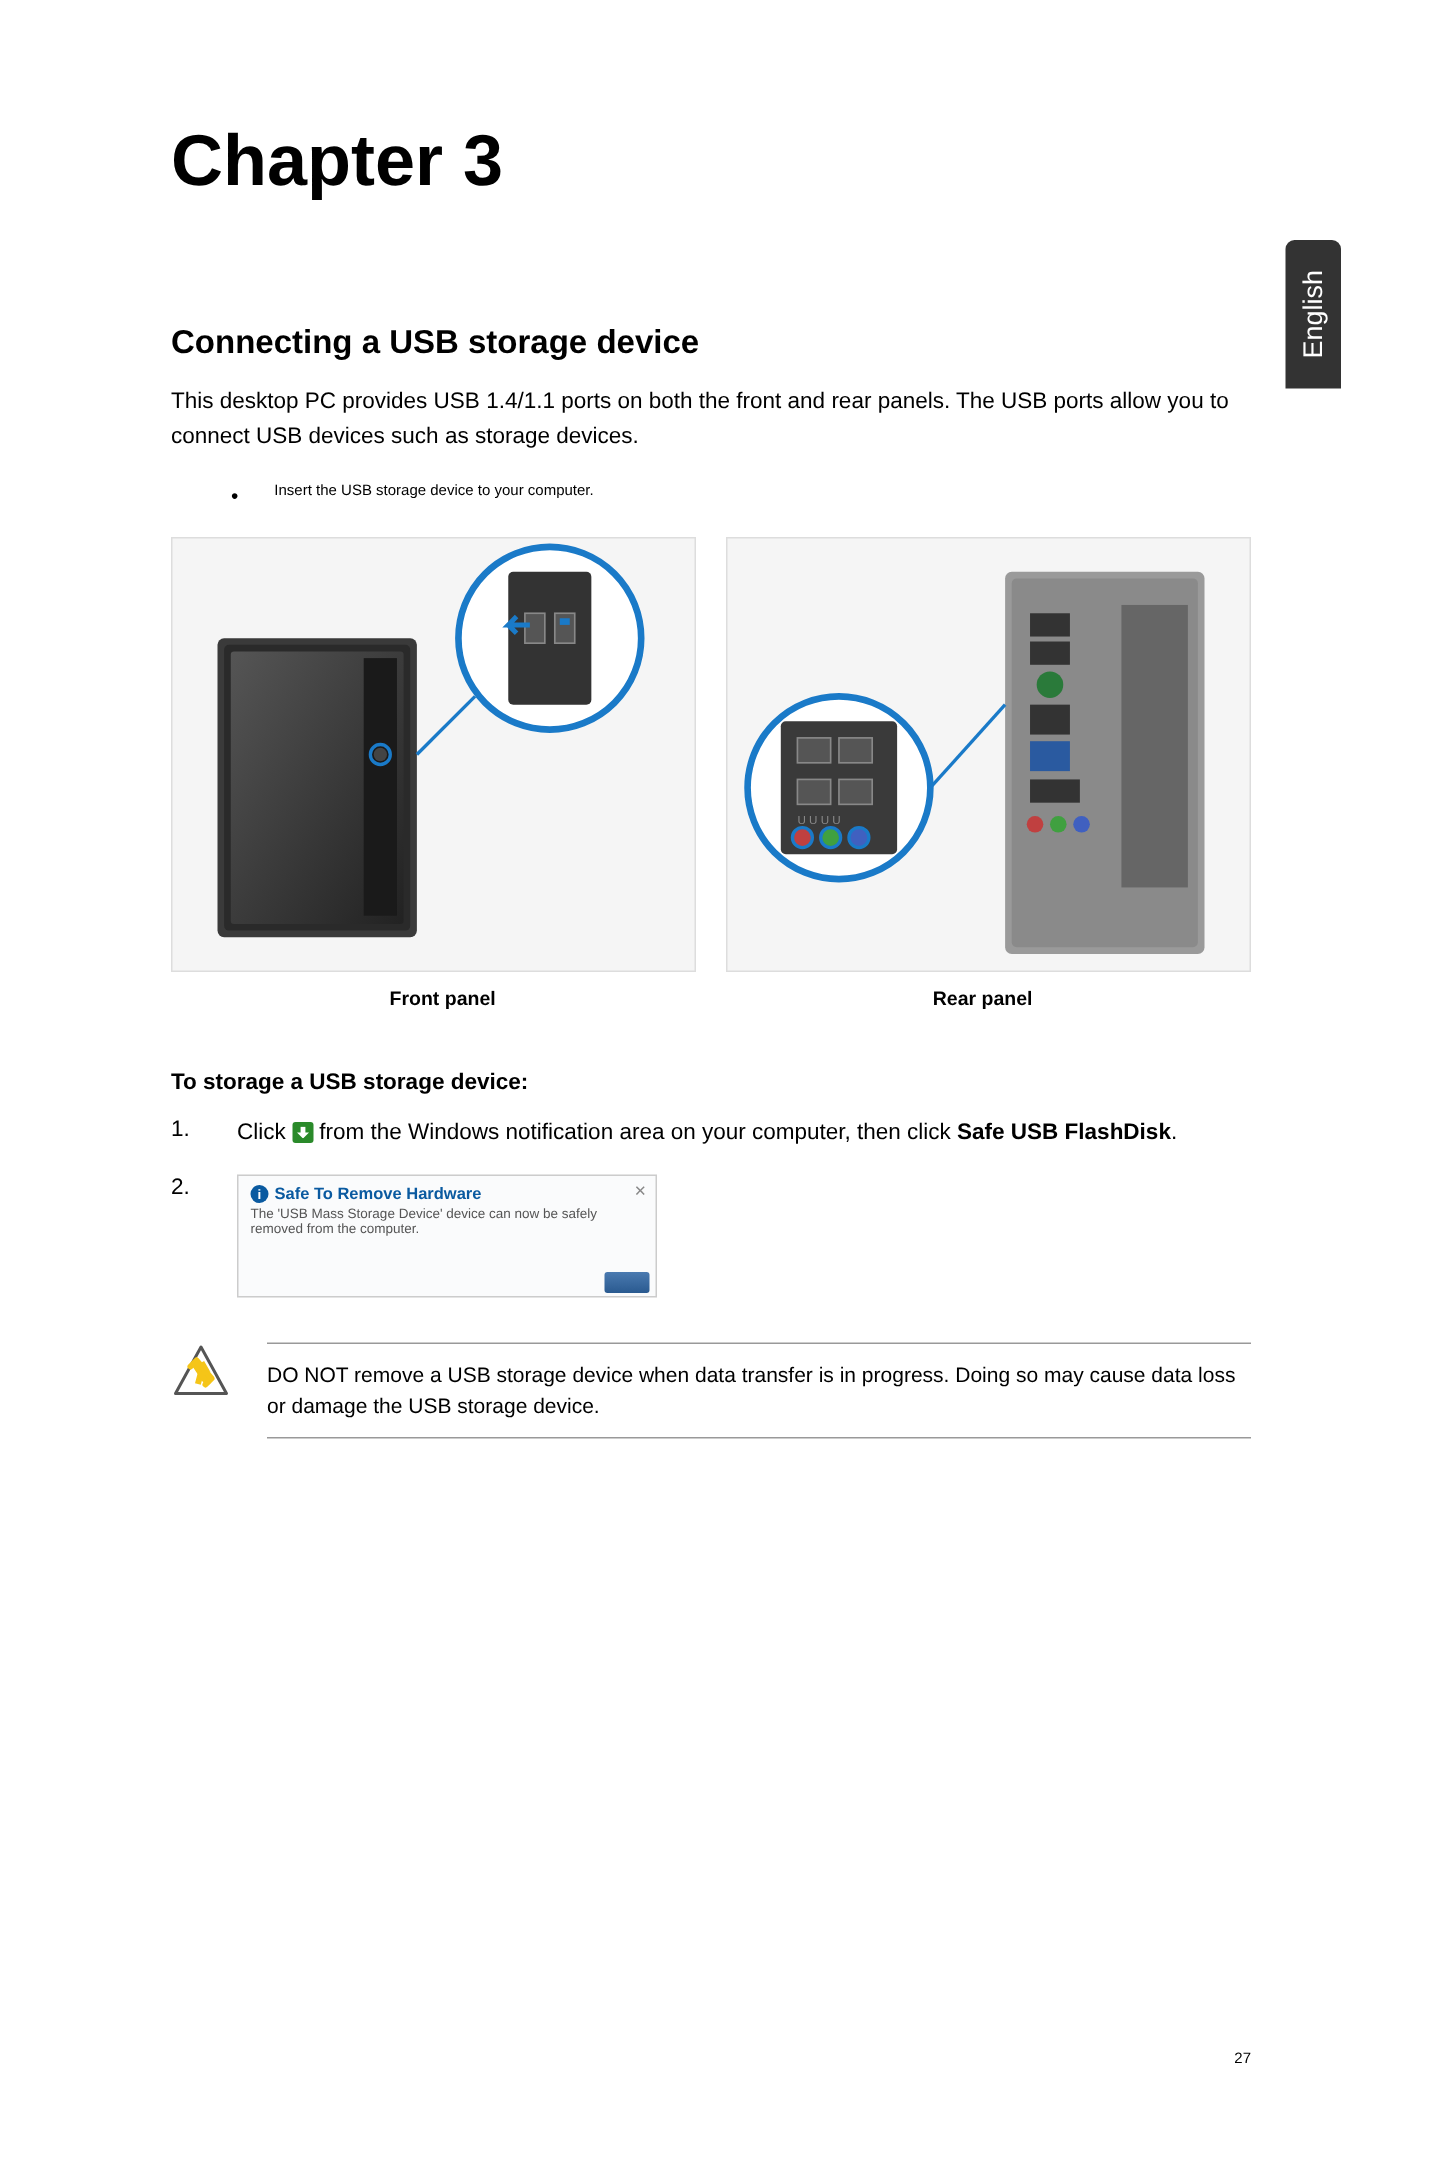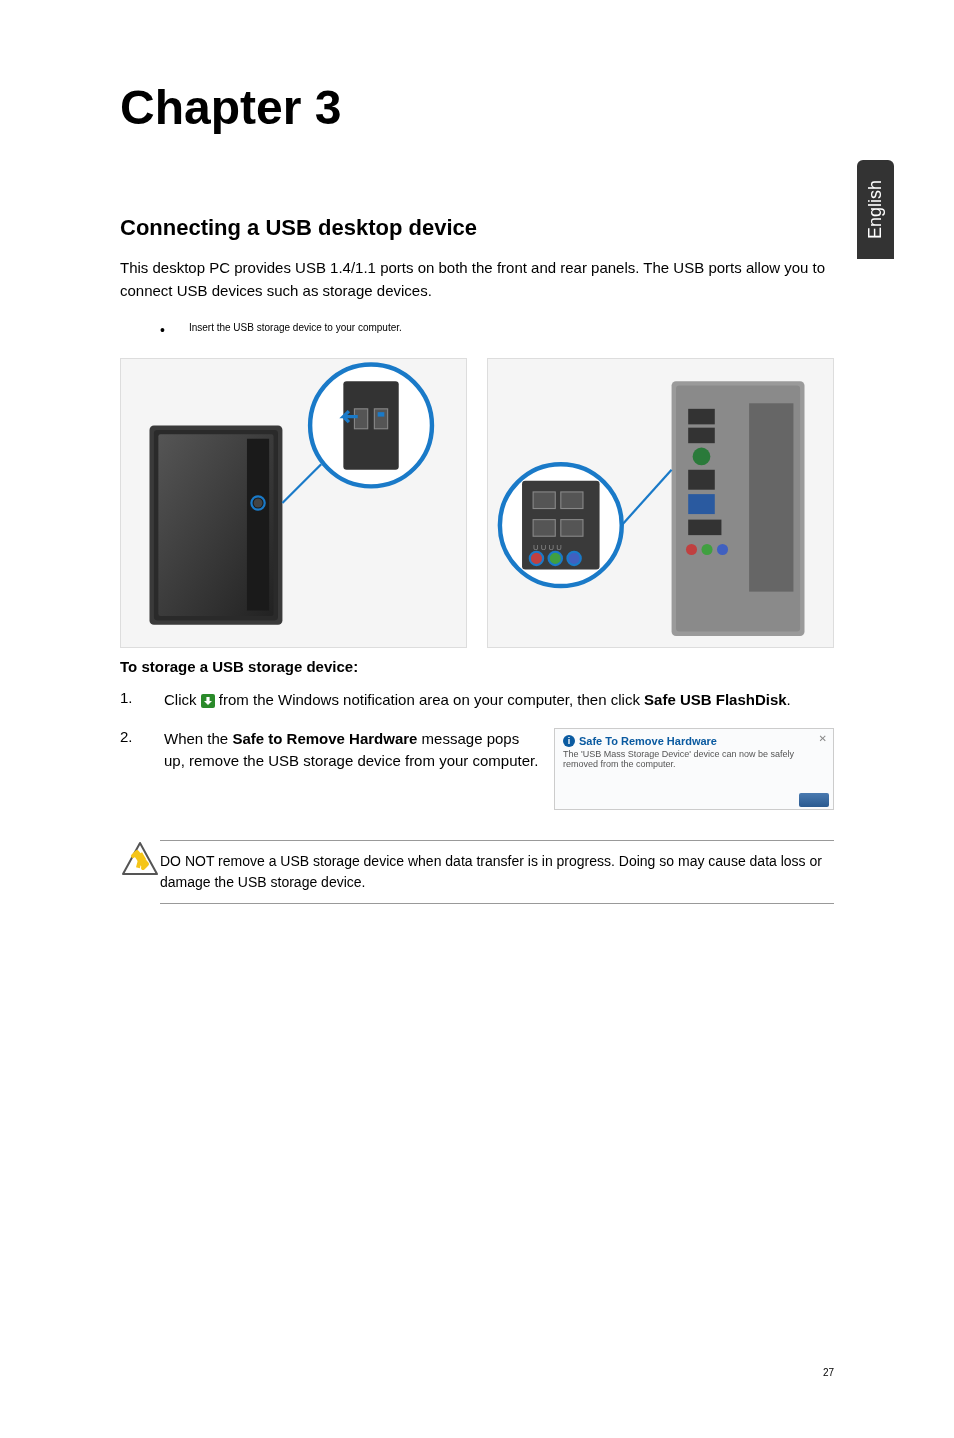--- a/index.html
+++ b/index.html
@@ -9,21 +9,22 @@
     }
     body {
       font-family: Arial, Helvetica, sans-serif;
       background: #fff;
       width: 954px;
       height: 1438px;
       position: relative;
       color: #000;
     }
     .page-content {
-      padding: 80px 120px 40px 120px;
+      padding: 80px 120px 40px 72px;
+      margin-left: 42px;
     }
     .sidebar-tab {
       position: absolute;
       right: 60px;
       top: 160px;
       background: #333;
       color: #fff;
       padding: 20px 8px;
       writing-mode: vertical-rl;
       transform: rotate(180deg);
@@ -168,20 +169,21 @@
       top: 3px;
       width: 8px;
       height: 8px;
       background: #fff;
       clip-path: polygon(50% 0, 100% 50%, 70% 50%, 70% 100%, 30% 100%, 30% 50%, 0 50%);
       transform: rotate(180deg);
     }
     .warning-box {
       display: flex;
       align-items: flex-start;
+      gap: 24px;
       margin-top: 30px;
     }
     .warning-icon {
       width: 40px;
       height: 40px;
       flex-shrink: 0;
     }
     .warning-text-wrap {
       flex: 1;
       border-top: 1px solid #999;
@@ -212,21 +214,21 @@
   </style>
 </head>
 <body>
 
 <div class="sidebar-tab">English</div>
 
 <div class="page-content">
 
   <h1 class="chapter-title">Chapter 3</h1>
 
-  <h2 class="section-title">Connecting a USB desktop device</h2>
+  <h2 class="section-title">Connecting a USB storage device</h2>
 
   <p class="body-text">This desktop PC provides USB 1.4/1.1 ports on both the front and rear panels. The USB ports allow you to connect USB devices such as storage devices.</p>
 
 
   <div class="bullet-row">
     <span class="bullet">•</span>
     <span class="bullet-text">Insert the USB storage device to your computer.</span>
   </div>
 
   <div class="image-row">
@@ -277,39 +279,40 @@
         <rect x="60" y="145" width="20" height="15" fill="#555" stroke="#888"></rect>
         <circle cx="38" cy="180" r="6" fill="#c04040" stroke="#1a7ac8" stroke-width="2"></circle>
         <circle cx="55" cy="180" r="6" fill="#40a040" stroke="#1a7ac8" stroke-width="2"></circle>
         <circle cx="72" cy="180" r="6" fill="#4060c0" stroke="#1a7ac8" stroke-width="2"></circle>
         <text x="35" y="172" font-size="7" fill="#888">U   U   U   U</text>
         <line x1="115" y1="150" x2="160" y2="100" stroke="#1a7ac8" stroke-width="2"></line>
       </svg>
     </div>
   </div>
 
+  <div class="caption-row">
+    <span class="caption">Front panel</span>
+    <span class="caption">Rear panel</span>
+  </div>
 
   <p class="sub-heading">To storage a USB storage device:</p>
 
   <div class="numbered-row">
     <div class="num">1.</div>
     <div class="num-text">
       <span>Click </span>
       <span class="usb-icon"></span>
       <span> from the Windows notification area on your computer, then click </span>
       <b>Safe USB FlashDisk</b><span>.</span>
     </div>
   </div>
 
   <div class="numbered-row">
     <div class="num">2.</div>
     <div class="num-text-with-image">
-      <div class="num-text-col">
-        <span>When the </span><b>Safe to Remove Hardware</b><span> message pops up, remove the USB storage device from your computer.</span>
-      </div>
       <div class="notif-box">
         <div class="notif-close">✕</div>
         <div class="notif-title">
           <span class="info-icon">i</span>
           <span>Safe To Remove Hardware</span>
         </div>
         <div class="notif-body">The 'USB Mass Storage Device' device can now be safely removed from the computer.</div>
         <div class="notif-tray"></div>
       </div>
     </div>

